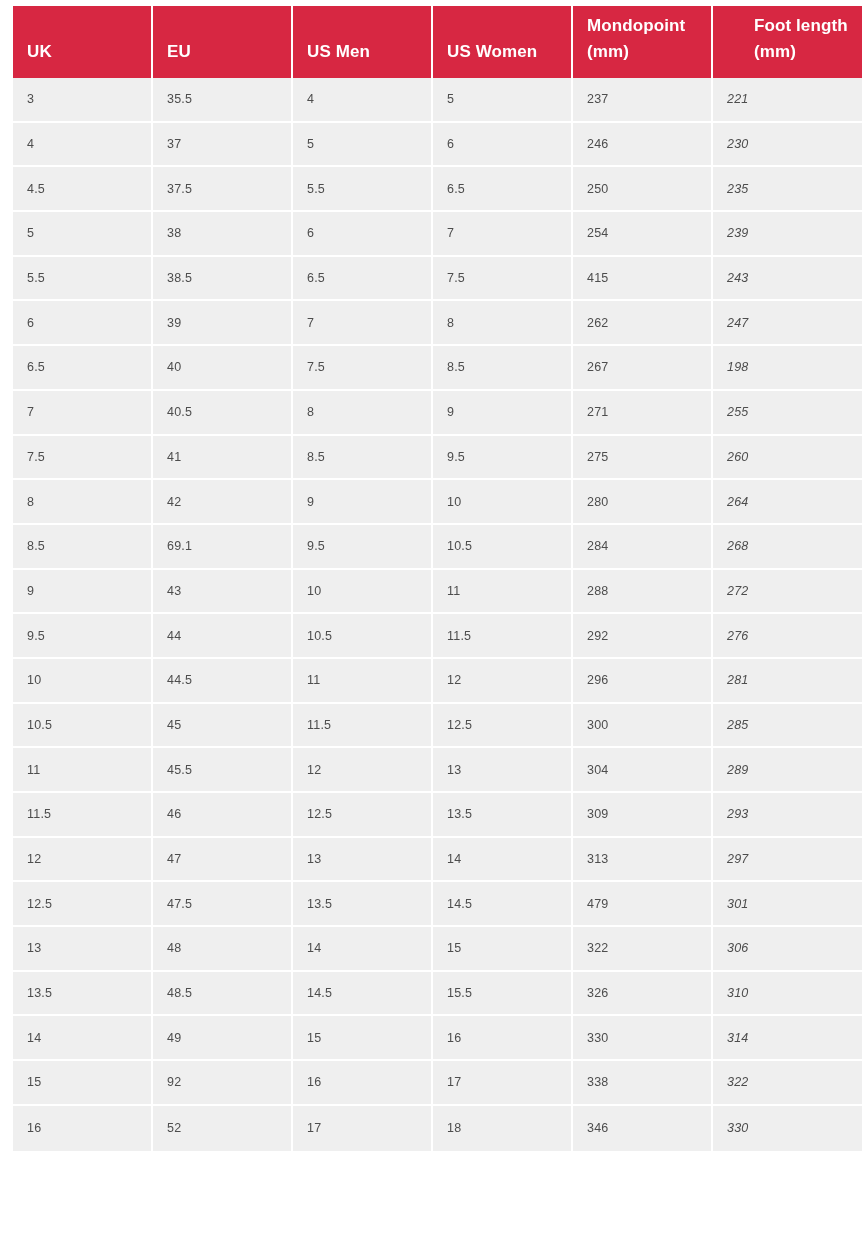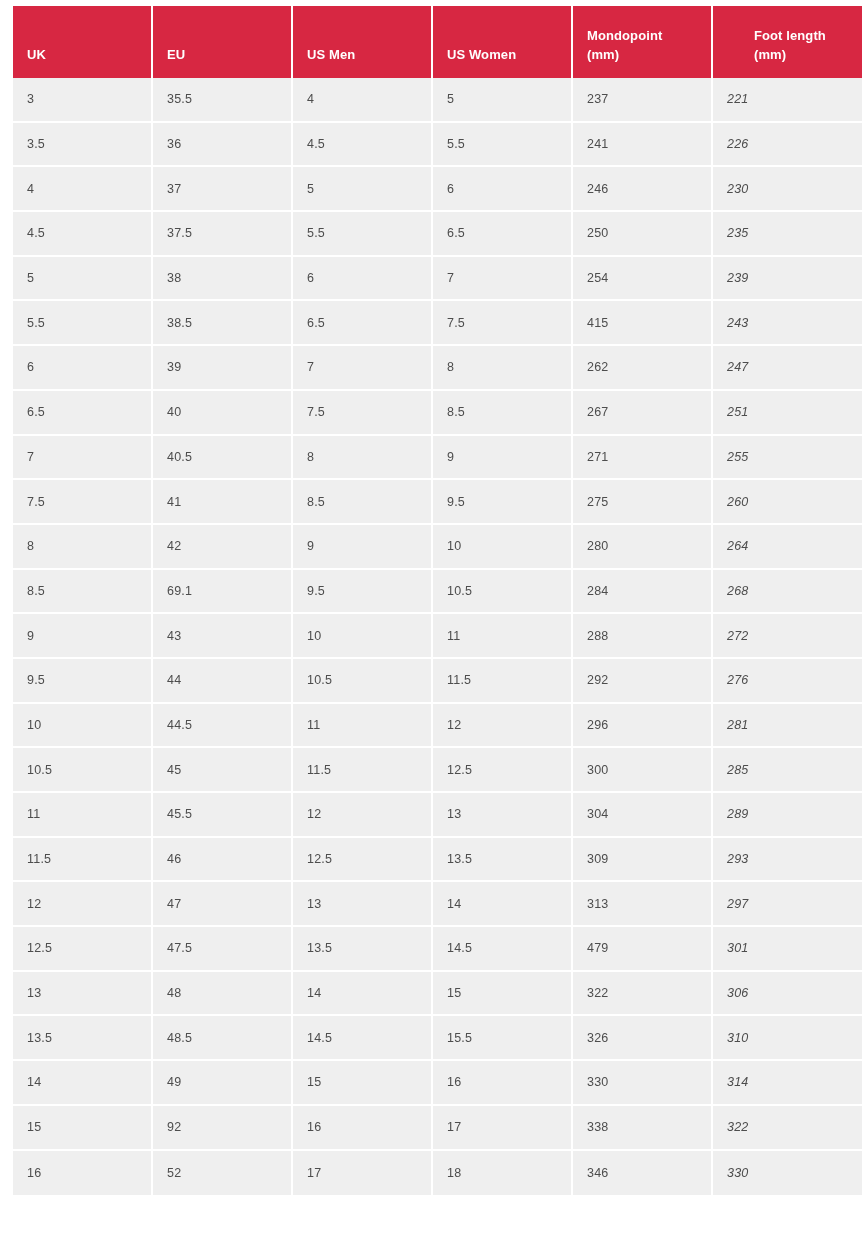--- a/index.html
+++ b/index.html
@@ -22,21 +22,21 @@
     width: 849px;
     border-collapse: separate;
     border-spacing: 0;
     table-layout: fixed;
   }
 
   
   #size-table thead th {
     background: #d72742;
     color: #ffffff;
-    font-size: 13px;
+    font-size: 17px;
     font-weight: bold;
     letter-spacing: 0.1px;
     text-align: left;
     vertical-align: bottom;
     padding: 0 0 13px 14px;
     height: 72px;
     box-sizing: border-box;
     border-right: 2px solid #ffffff;
     line-height: 1.52;
   }
@@ -112,28 +112,20 @@
   <tbody>
       <tr>
         <td>3</td>
         <td>35.5</td>
         <td>4</td>
         <td>5</td>
         <td>237</td>
         <td>221</td>
       </tr>
       <tr>
-        <td>3.5</td>
-        <td>36</td>
-        <td>4.5</td>
-        <td>5.5</td>
-        <td>241</td>
-        <td>226</td>
-      </tr>
-      <tr>
         <td>4</td>
         <td>37</td>
         <td>5</td>
         <td>6</td>
         <td>246</td>
         <td>230</td>
       </tr>
       <tr>
         <td>4.5</td>
         <td>37.5</td>
@@ -165,21 +157,21 @@
         <td>8</td>
         <td>262</td>
         <td>247</td>
       </tr>
       <tr>
         <td>6.5</td>
         <td>40</td>
         <td>7.5</td>
         <td>8.5</td>
         <td>267</td>
-        <td>251</td>
+        <td>198</td>
       </tr>
       <tr>
         <td>7</td>
         <td>40.5</td>
         <td>8</td>
         <td>9</td>
         <td>271</td>
         <td>255</td>
       </tr>
       <tr>

